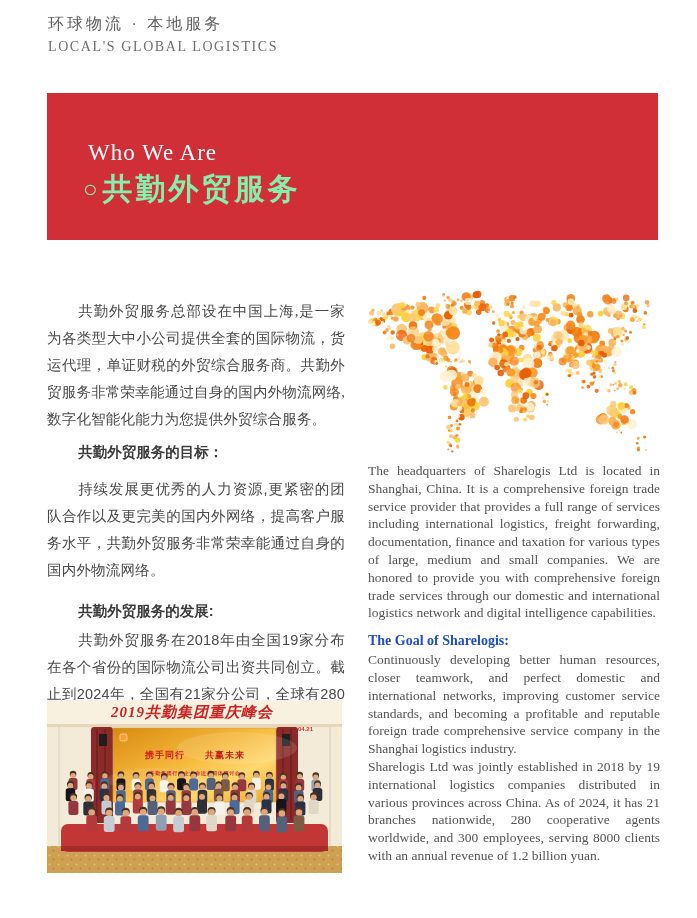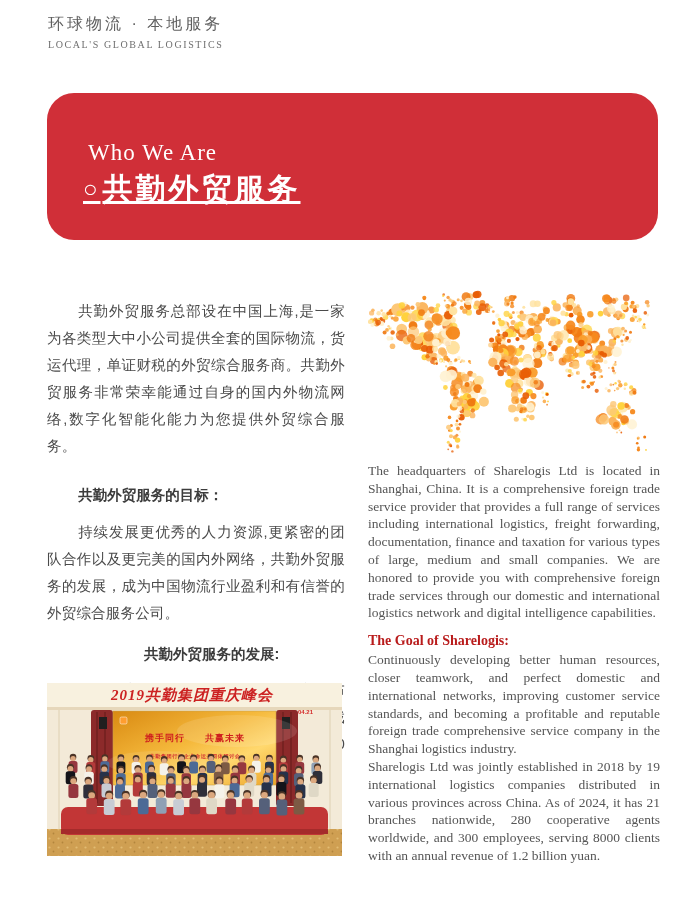--- a/index.html
+++ b/index.html
@@ -2,75 +2,75 @@
 <html><head>
 <meta charset="utf-8">
 <style>
   html,body{margin:0;padding:0;background:#ffffff;}
   .page{position:relative;width:689px;height:918px;background:#fff;overflow:hidden;
         font-family:"Liberation Sans", sans-serif;}
 
   
   .hdr{position:absolute;left:48px;top:14px;}
   .hdr-zh{font-size:16px;color:#5f5f5f;letter-spacing:3px;}
-  .hdr-en{margin-top:4px;font-family:"Liberation Serif", serif;font-size:10px;
+  .hdr-en{margin-top:4px;font-family:"Liberation Serif", serif;font-size:14px;
           color:#6f6f6f;letter-spacing:1.6px;}
 
   
-  .banner{position:absolute;left:47px;top:93px;width:611px;height:147px;background:#d02f38;border-radius:27px;}
+  .banner{position:absolute;left:47px;top:93px;width:611px;height:147px;background:#d02f38;}
   .banner-sub{position:absolute;left:41px;top:47px;color:#ffffff;
               font-family:"Liberation Serif", serif;font-size:23px;letter-spacing:1px;}
-  .banner-title{position:absolute;left:36px;top:76px;color:#ffffff;font-size:30px;
-                font-weight:bold;letter-spacing:3px;text-decoration:underline;}
+  .banner-title{position:absolute;left:36px;top:76px;color:#86efac;font-size:30px;
+                font-weight:bold;letter-spacing:3px;}
   .banner-title .ring{font-weight:normal;font-size:24px;vertical-align:2px;margin-right:2px;}
 
   
   .col-left{position:absolute;left:47px;top:298px;width:298px;color:#4a4a4a;}
   .zh{margin:0;font-size:14.5px;line-height:27px;text-align:justify;
       text-indent:2.15em;letter-spacing:0.2px;}
   .zh-h{margin:0;font-size:14.5px;line-height:22px;font-weight:bold;color:#3c3c3c;
         text-indent:2.15em;}
-  .zh.p1{margin-bottom:24px;}
+  .zh.p1{margin-bottom:8px;font-family:Liberation Serif, serif;}
   .zh-h.h1{margin-bottom:13px;}
   .zh.p2{margin-bottom:16px;}
-  .zh-h.h2{margin-bottom:12px;text-align:center;}
+  .zh-h.h2{margin-bottom:5px;}
 
   
   .world-map{position:absolute;left:368px;top:288px;width:292px;height:172px;}
 
   
   .col-right{position:absolute;left:368px;top:462px;width:292px;color:#555555;
              font-family:"Liberation Serif", serif;}
   .en{margin:0;font-size:13.5px;line-height:17.8px;text-align:justify;}
-  .en-h{margin:10px 0 1px 0;font-size:14px;line-height:18px;font-weight:bold;color:#b91c1c;}
+  .en-h{margin:10px 0 1px 0;font-size:14px;line-height:18px;font-weight:bold;color:#1d4ed8;}
   .en.p1{margin-bottom:0;}
 
   
-  .photo{position:absolute;left:47px;top:683px;width:295px;height:173px;}
+  .photo{position:absolute;left:47px;top:700px;width:295px;height:173px;}
   .photo svg{display:block;}
 </style>
 </head>
 <body>
 
 <div class="page">
 
   <div class="hdr">
     <div class="hdr-zh">环球物流 · 本地服务</div>
     <div class="hdr-en">LOCAL'S GLOBAL LOGISTICS</div>
   </div>
 
   <div class="banner" style="background: rgb(208, 47, 56);">
     <div class="banner-sub">Who We Are</div>
     <div class="banner-title"><span class="ring">○</span><span>共勤外贸服务</span></div>
   </div>
 
   <div class="col-left">
     <p class="zh p1">共勤外贸服务总部设在中国上海,是一家为各类型大中小公司提供全套的国际物流，货运代理，单证财税的外贸综合服务商。共勤外贸服务非常荣幸能通过自身的国内外物流网络,数字化智能化能力为您提供外贸综合服务。</p>
     <p class="zh-h h1">共勤外贸服务的目标：</p>
-    <p class="zh p2">持续发展更优秀的人力资源,更紧密的团队合作以及更完美的国内外网络，共勤外贸服务的发展，成为中国物流行业盈利和有信誉的外贸综合服务公司。</p>
+    <p class="zh p2">持续发展更优秀的人力资源,更紧密的团队合作以及更完美的国内外网络，提高客户服务水平，共勤外贸服务非常荣幸能通过自身的国内外物流网络。</p>
     <p class="zh-h h2">共勤外贸服务的发展:</p>
     <p class="zh">共勤外贸服务在2018年由全国19家分布在各个省份的国际物流公司出资共同创立。截止到2024年，全国有21家分公司，全球有280家合作代理，员工300人，服务5000家客户，年营收12亿元。</p>
   </div>
 
   <svg class="world-map" viewBox="0 0 292 172">
     <g id="map-dots">
         <circle cx="17.6" cy="29.2" r="2.7" fill="#ffd23e" fill-opacity="0.77"></circle>
         <circle cx="15.7" cy="26.4" r="2.3" fill="#ffe2a0" fill-opacity="0.85"></circle>
         <circle cx="8.5" cy="36.1" r="2.5" fill="#f68a1f" fill-opacity="0.78"></circle>
         <circle cx="15.0" cy="33.0" r="2.3" fill="#e85d04" fill-opacity="0.85"></circle>

